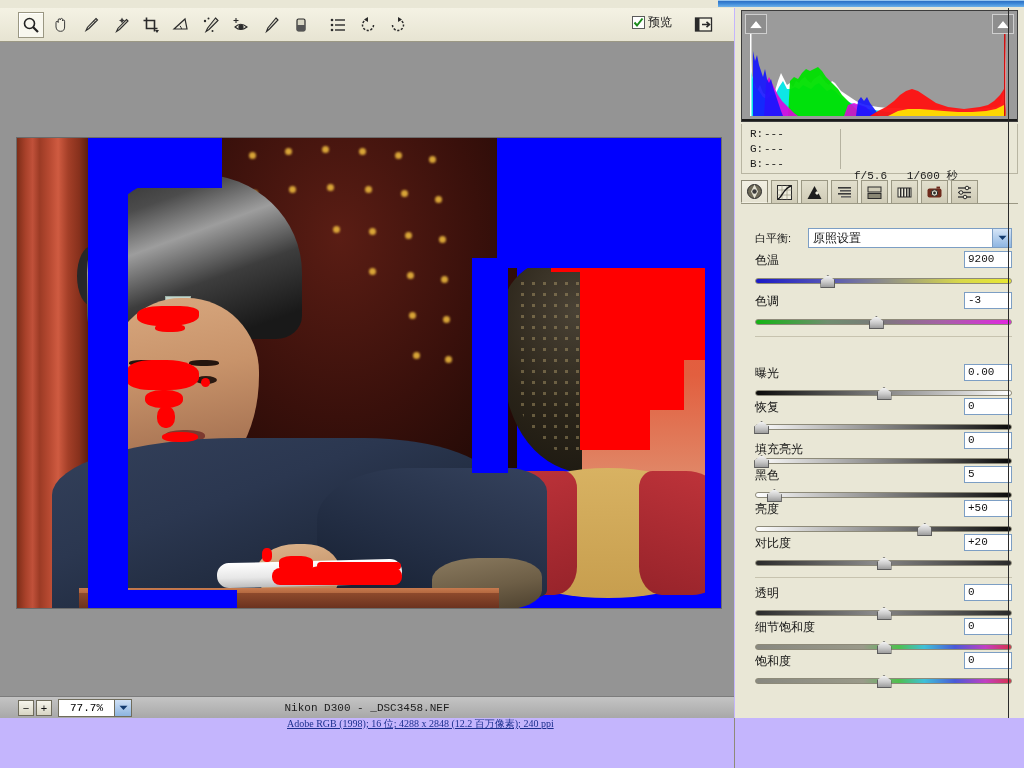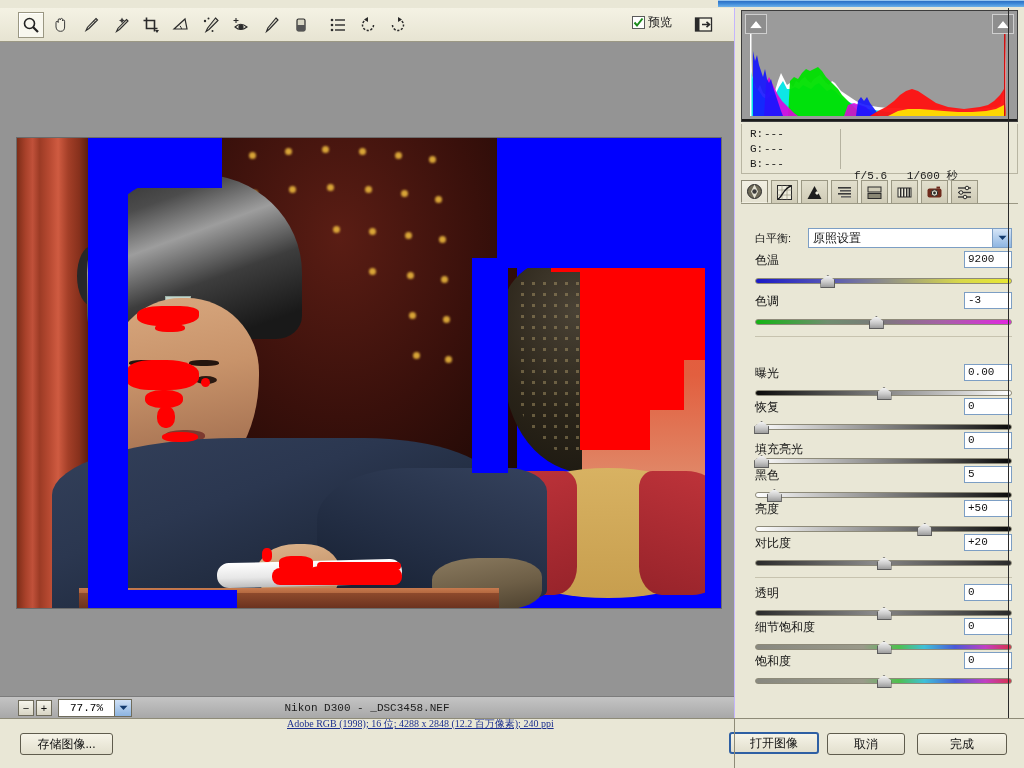--- a/index.html
+++ b/index.html
@@ -781,22 +781,16 @@
         <div class="track vib" style="top:450px">
           <div class="knob" style="left:50%; top:-4px"></div>
         </div>
       </div>
 
     </div>
   </div>
 
   <div class="outerBorderR2"></div>
 
-  <div class="bottombar">
-    <div class="btn" style="left:20px; top:14px; width:93px;">存储图像...</div>
-    <div class="btn primary" style="left:729px; top:13px; width:90px;">打开图像</div>
-    <div class="btn" style="left:827px; top:14px; width:78px;">取消</div>
-    <div class="btn" style="left:917px; top:14px; width:90px;">完成</div>
-  </div>
   <div class="panelDivider"></div>
   <div class="infolink">Adobe RGB (1998); 16 位;  4288 x 2848  (12.2 百万像素); 240 ppi</div>
 
 </div>
 
 </body></html>

